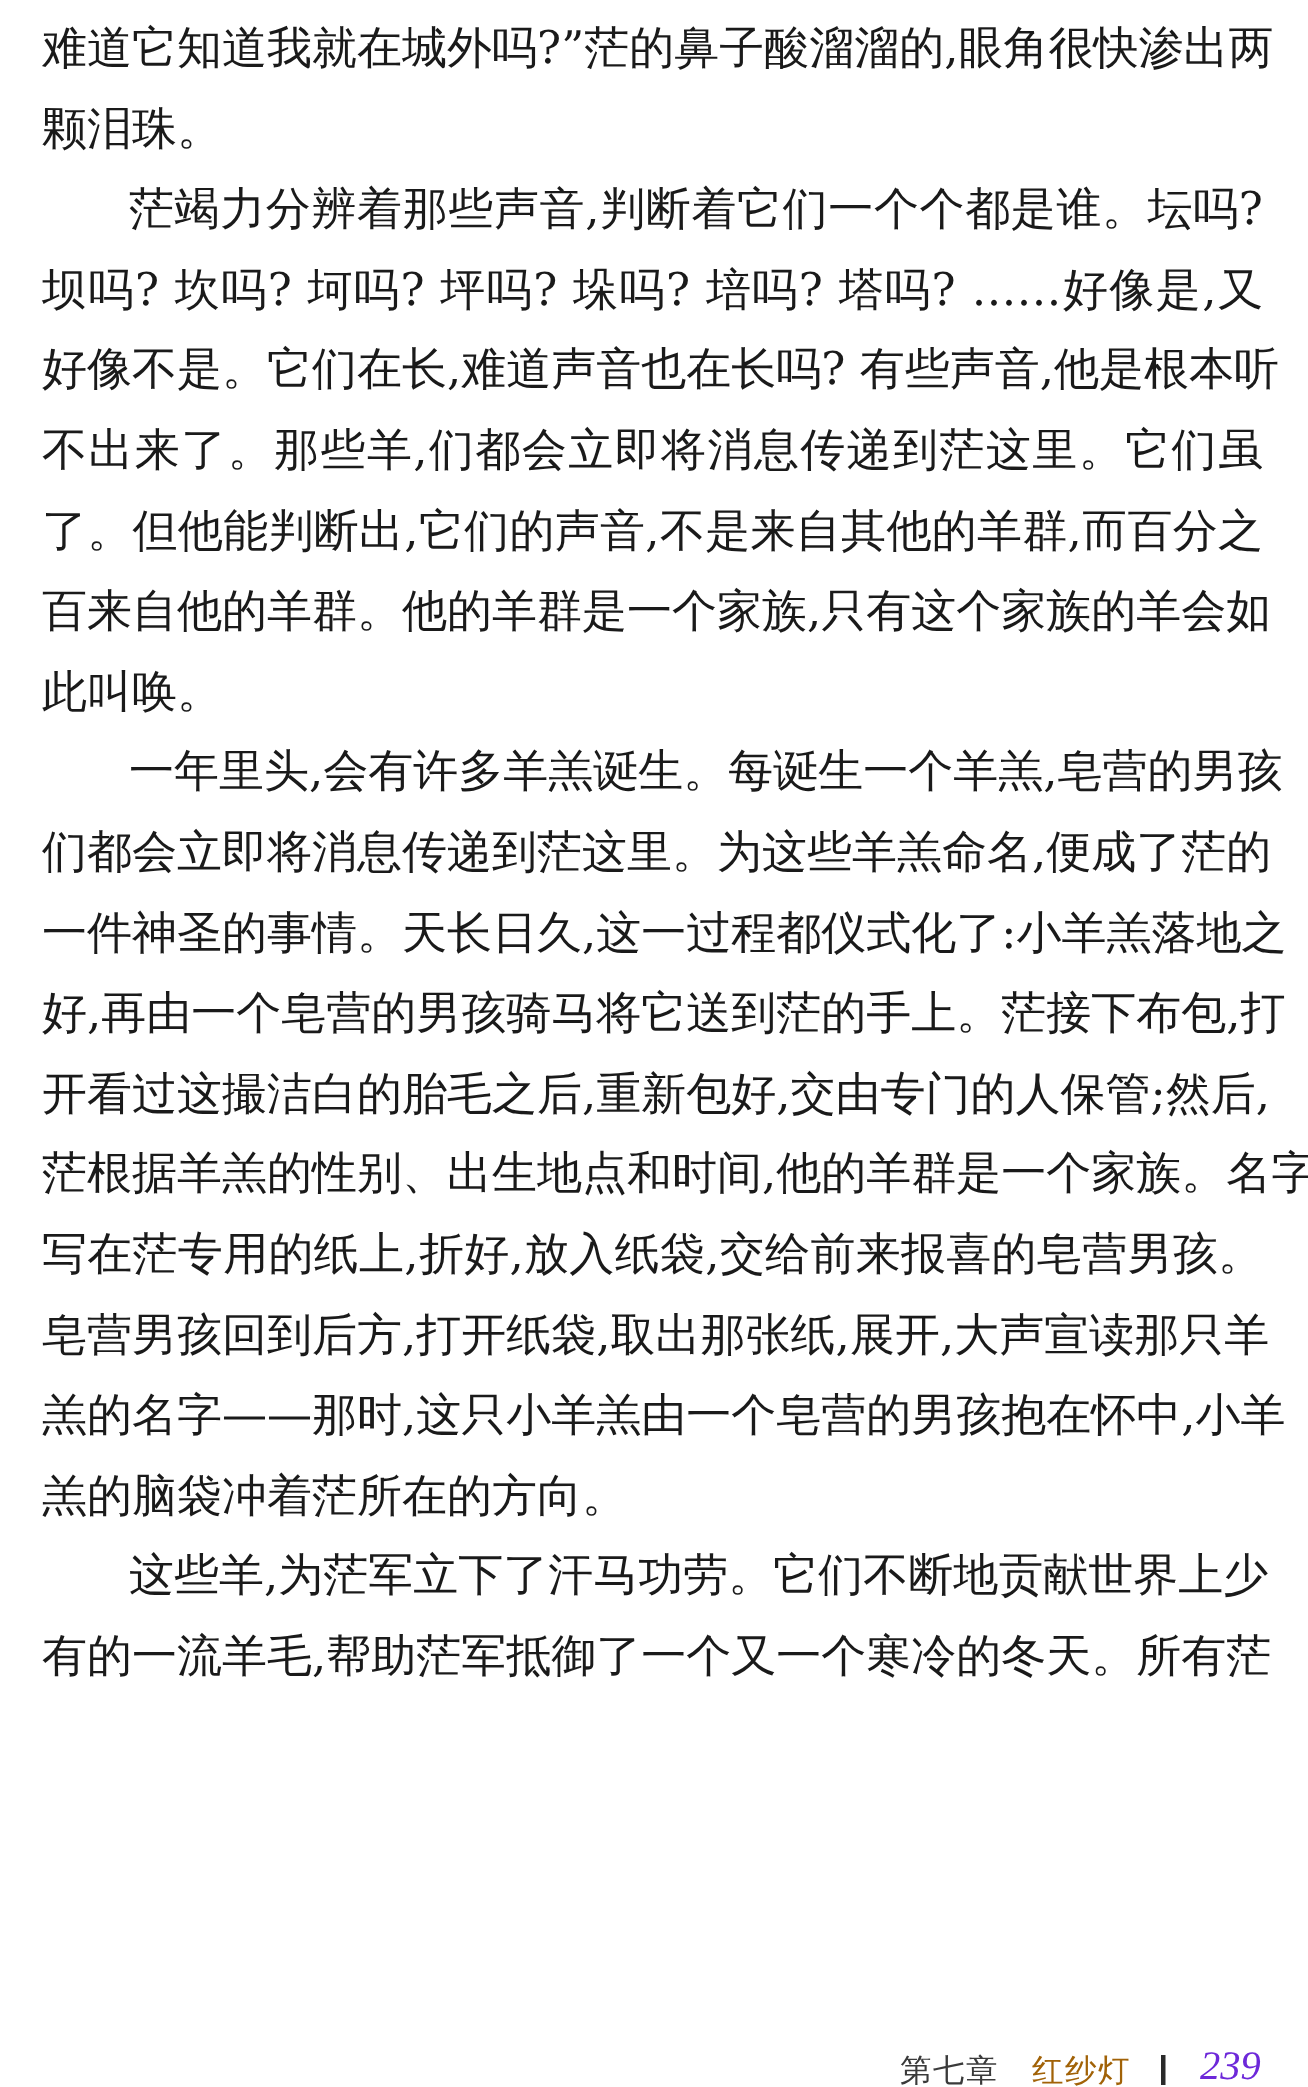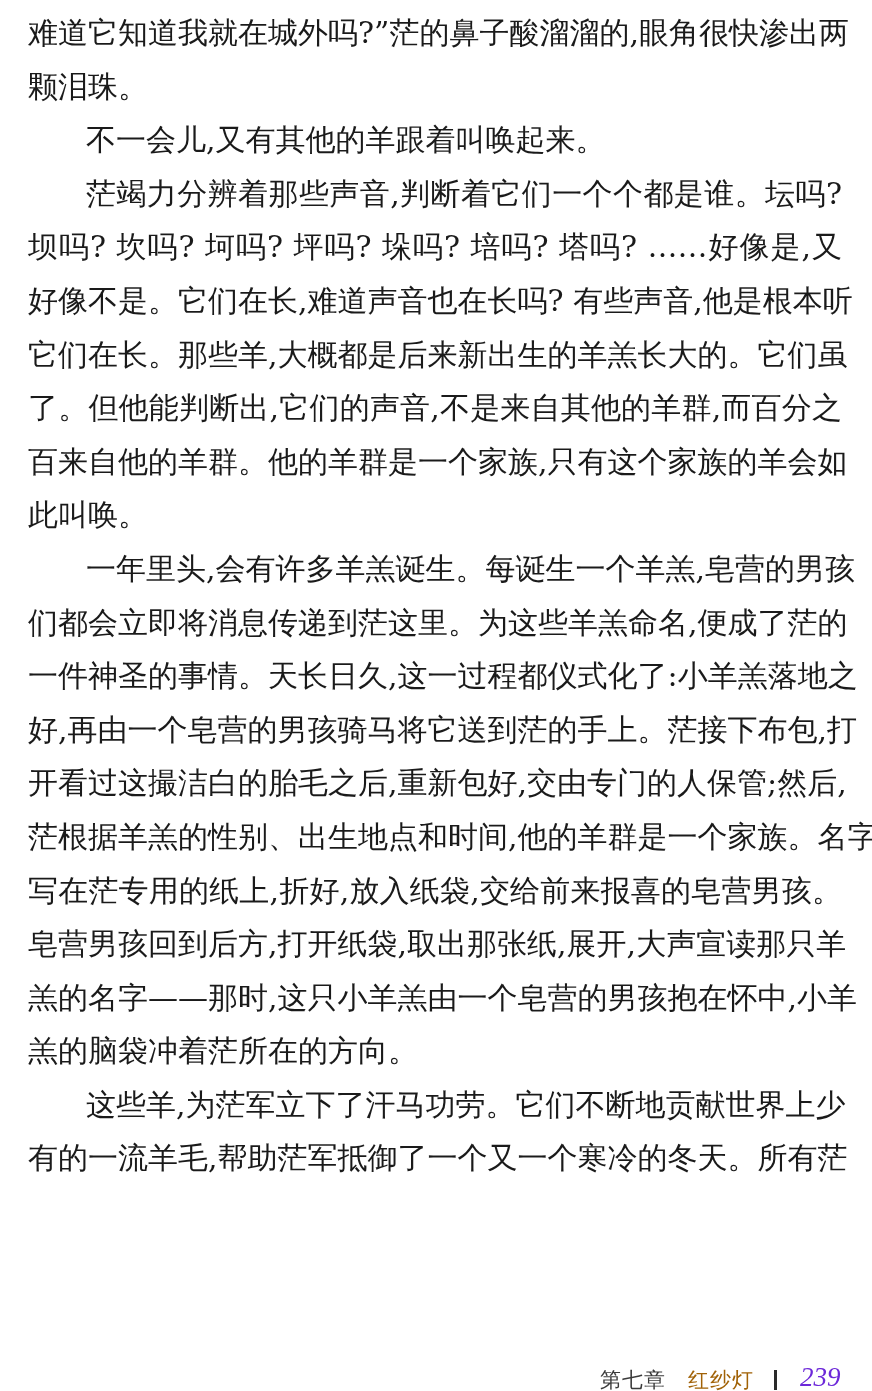--- a/index.html
+++ b/index.html
@@ -86,29 +86,26 @@
 </head>
 <body>
 
 <div class="page-body">
 
   <div>
     <span class="line">难道它知道我就在城外吗?”茫的鼻子酸溜溜的,眼角很快渗出两</span>
     <span class="line last">颗泪珠。</span>
   </div>
 
-  <div>
-    <span class="line indent last">不一会儿,又有其他的羊跟着叫唤起来。</span>
-  </div>
 
   <div>
     <span class="line indent">茫竭力分辨着那些声音,判断着它们一个个都是谁。坛吗?</span>
     <span class="line">坝吗? 坎吗? 坷吗? 坪吗? 垛吗? 培吗? 塔吗? ……好像是,又</span>
     <span class="line">好像不是。它们在长,难道声音也在长吗? 有些声音,他是根本听</span>
-    <span class="line">它们在长。那些羊,大概都是后来新出生的羊羔长大的。它们虽</span>
+    <span class="line">不出来了。那些羊,们都会立即将消息传递到茫这里。它们虽</span>
     <span class="line">了。但他能判断出,它们的声音,不是来自其他的羊群,而百分之</span>
     <span class="line">百来自他的羊群。他的羊群是一个家族,只有这个家族的羊会如</span>
     <span class="line last">此叫唤。</span>
   </div>
 
   <div>
     <span class="line indent">一年里头,会有许多羊羔诞生。每诞生一个羊羔,皂营的男孩</span>
     <span class="line">们都会立即将消息传递到茫这里。为这些羊羔命名,便成了茫的</span>
     <span class="line">一件神圣的事情。天长日久,这一过程都仪式化了:小羊羔落地之</span>
     <span class="line">好,再由一个皂营的男孩骑马将它送到茫的手上。茫接下布包,打</span>

